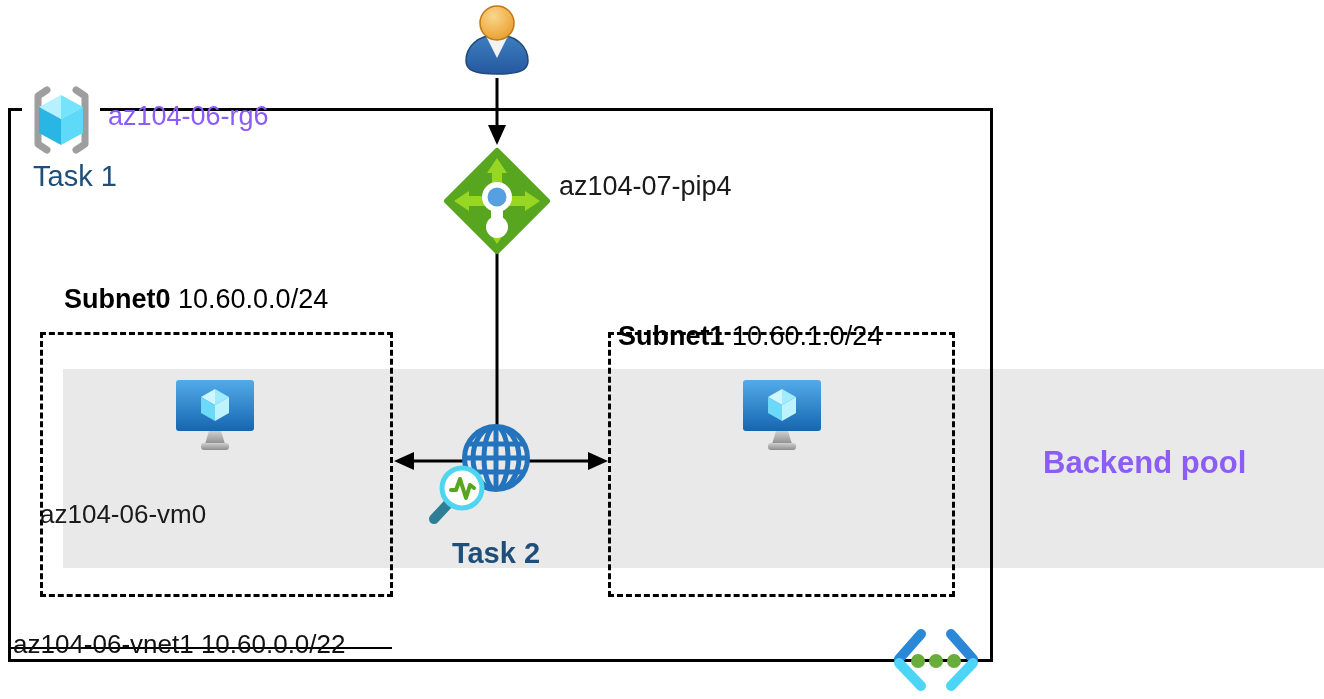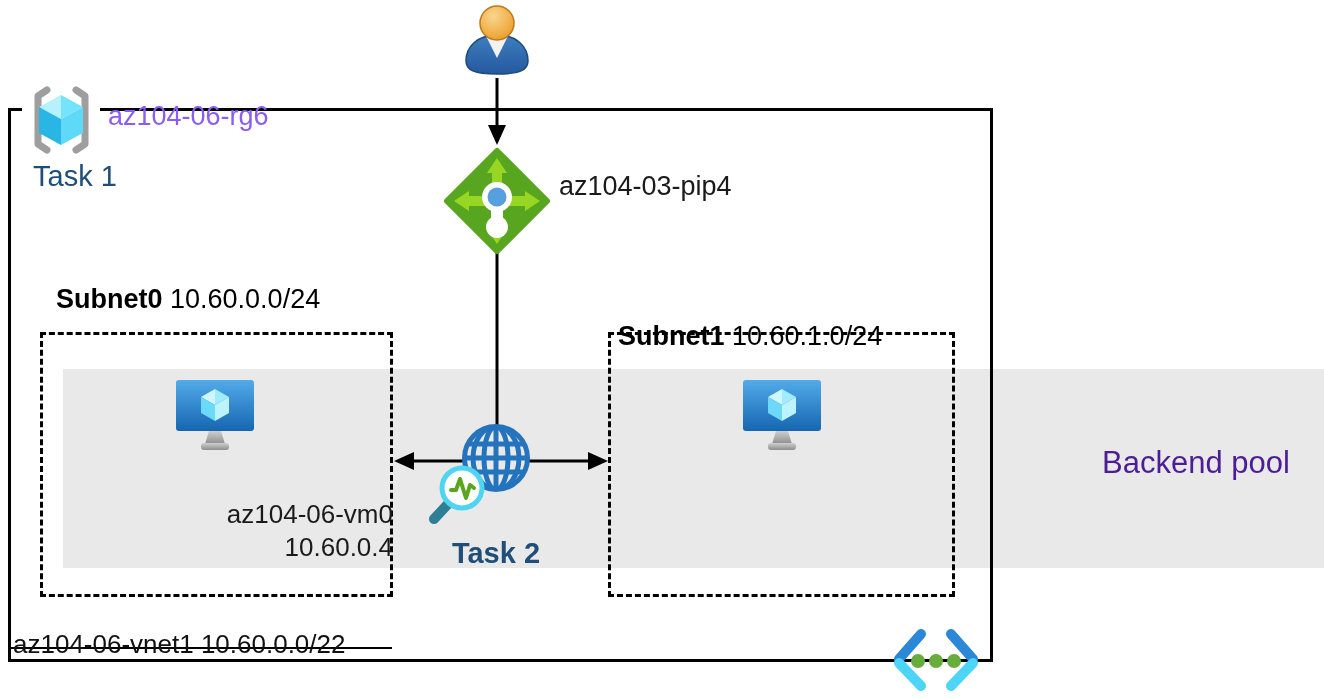--- a/index.html
+++ b/index.html
@@ -19,28 +19,28 @@
   
   #connectors{left:0;top:0;width:1324px;height:699px;z-index:3;pointer-events:none;}
   
   .icon{z-index:4;}
   
   .txt{z-index:5;white-space:nowrap;}
   #rg-name{left:108px;top:101px;font-size:27px;color:#8b5cf6;}
   #task1{left:33px;top:160px;font-size:29px;font-weight:normal;color:#1F4E79;}
   #lb-labels{left:559px;top:166px;font-size:27px;line-height:40px;color:#1a1a1a;}
   .subnet-title{font-size:27px;color:#000;}
-  #subnet0-title{left:56px;top:284px;}
+  #subnet0-title{left:64px;top:284px;}
   #subnet1-title{left:618px;top:284px;margin-top:37px;}
   .subnet-title b{font-weight:bold;}
-  .vm-label{font-size:26px;color:#1a1a1a;text-align:right;line-height:33px;}
+  .vm-label{font-size:26px;color:#1a1a1a;text-align:left;line-height:33px;}
   #vm0-label{left:40px;top:498px;width:353px;}
   #vm1-label{left:608px;top:498px;width:347px;}
   #task2{left:416px;top:537px;width:160px;text-align:center;font-size:29px;font-weight:bold;color:#1F4E79;}
-  #backend-pool{left:1102px;top:445px;font-size:31px;color:#4c1d95;}
+  #backend-pool{left:1043px;top:445px;font-size:31px;color:#8b5cf6;font-weight:bold;}
   #vnet-label{left:13px;top:629px;font-size:26px;color:#111;}
 </style>
 </head>
 <body>
 
 <div id="canvas">
 
   <div class="abs" id="band"></div>
 
   <div class="abs" id="rg-box"></div>
@@ -172,36 +172,35 @@
     <circle cx="28" cy="33" r="7" fill="#68AD3B"></circle>
     <circle cx="46" cy="33" r="7" fill="#68AD3B"></circle>
     <circle cx="64" cy="33" r="7" fill="#68AD3B"></circle>
   </svg>
 
   <div class="abs txt" id="rg-name">az104-06-rg6</div>
 
   <div class="abs txt" id="task1">Task 1</div>
 
   <div class="abs txt" id="lb-labels">
-    <div>az104-03-pip4</div>
+    <div>az104-07-pip4</div>
   </div>
 
   <div class="abs txt subnet-title" id="subnet0-title">
     <b>Subnet0</b>
     <span>10.60.0.0/24</span>
   </div>
 
   <div class="abs txt subnet-title" id="subnet1-title">
     <b>Subnet1</b>
     <span>10.60.1.0/24</span>
   </div>
 
   <div class="abs txt vm-label" id="vm0-label">
     <div>az104-06-vm0</div>
-    <div>10.60.0.4</div>
   </div>
 
 
   <div class="abs txt" id="task2">Task 2</div>
 
   <div class="abs txt" id="backend-pool">Backend pool</div>
 
   <div class="abs txt" id="vnet-label">az104-06-vnet1 10.60.0.0/22</div>
 
 </div>

